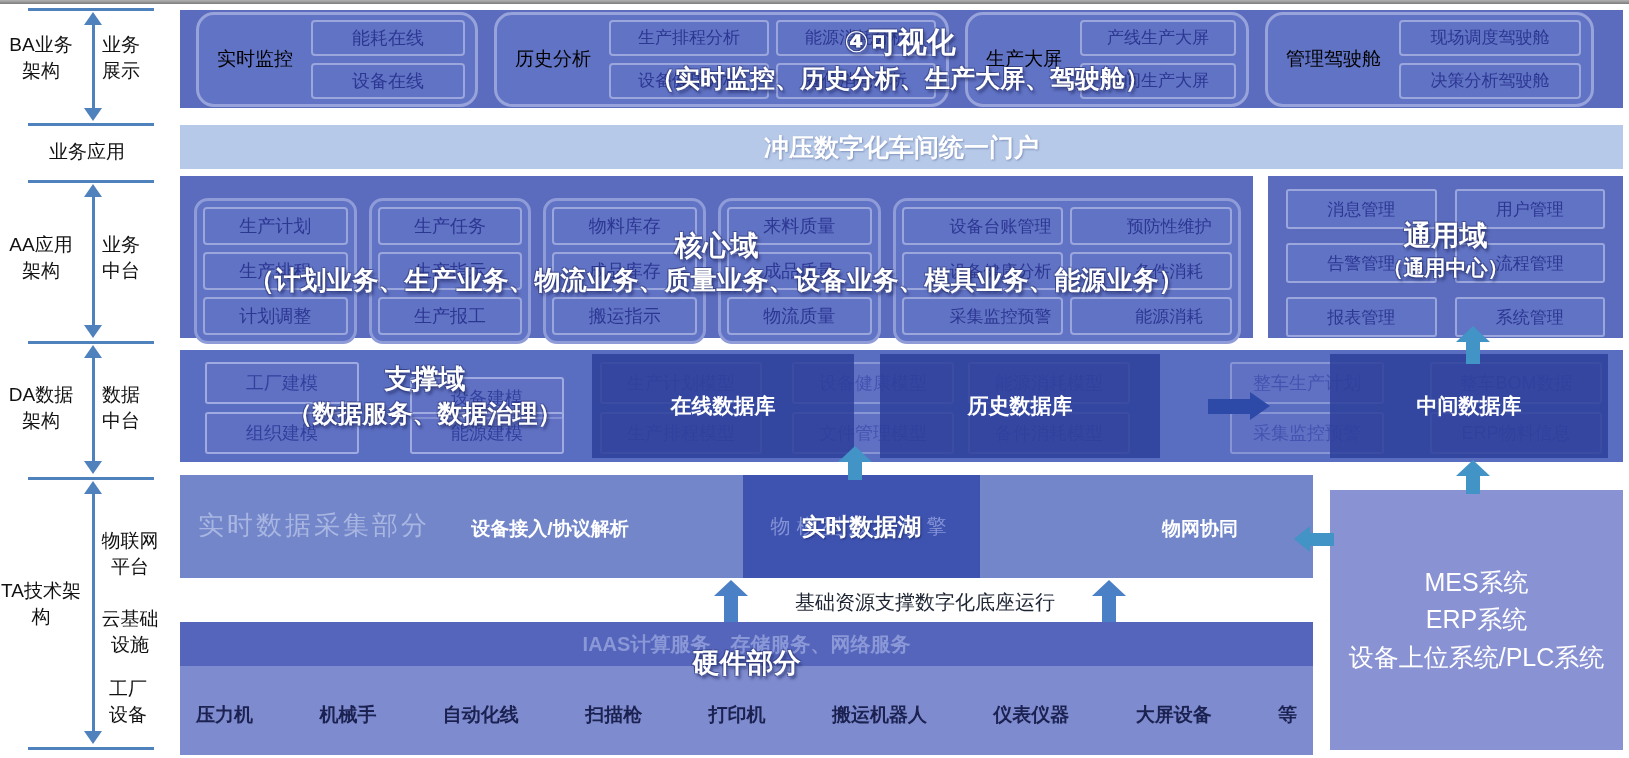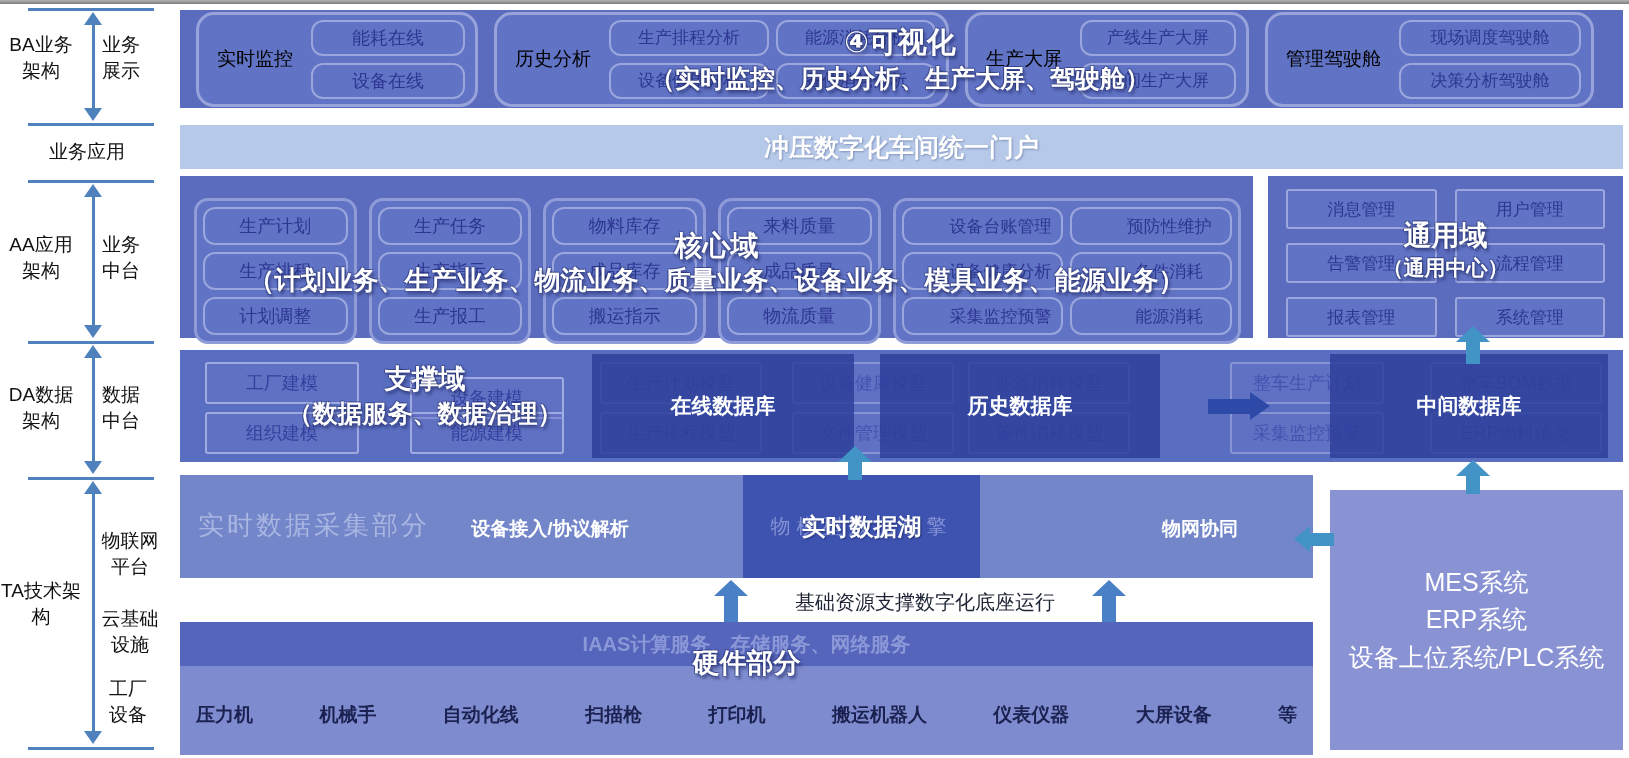--- a/index.html
+++ b/index.html
@@ -15,21 +15,21 @@
   .varrow{position:absolute;width:22px;}
   .varrow .v-stem{position:absolute;left:10px;top:9px;bottom:9px;width:3px;background:#4f81bd;}
   .varrow .v-top{position:absolute;top:0;left:2px;width:0;height:0;
     border-left:9px solid transparent;border-right:9px solid transparent;border-bottom:13px solid #4f81bd;}
   .varrow .v-bot{position:absolute;bottom:0;left:2px;width:0;height:0;
     border-left:9px solid transparent;border-right:9px solid transparent;border-top:13px solid #4f81bd;}
   .rlab{position:absolute;font-size:19px;color:#111;text-align:center;line-height:1.35;}
 
   
   .panel{position:absolute;background:#5b6cbe;}
-  .rbox{border:2px solid #9aa6dc;border-radius:12px;background:#6173c4;color:#2c3792;
+  .rbox{border:2px solid #9aa6dc;border-radius:4px;background:#6173c4;color:#2c3792;
         display:flex;align-items:center;justify-content:center;font-size:18px;text-align:center;}
   .rbox.sq{border-radius:3px;}
   .grp{border:3px solid #97a3da;border-radius:18px;background:#6173c4;
        display:flex;align-items:center;padding:5px 10px;gap:10px;}
   .grp-label{color:#000000;font-size:19px;padding:0 8px;white-space:nowrap;font-family:Liberation Serif, serif;}
   .vcol{display:flex;flex-direction:column;gap:7px;}
   .grid2{display:grid;grid-template-columns:1fr 1fr;gap:7px;}
 
   .ov{position:absolute;color:#fff;font-weight:bold;text-align:center;z-index:6;line-height:1.3;
       text-shadow:-1px -1px 0 rgba(35,45,105,.4),1px -1px 0 rgba(35,45,105,.4),

